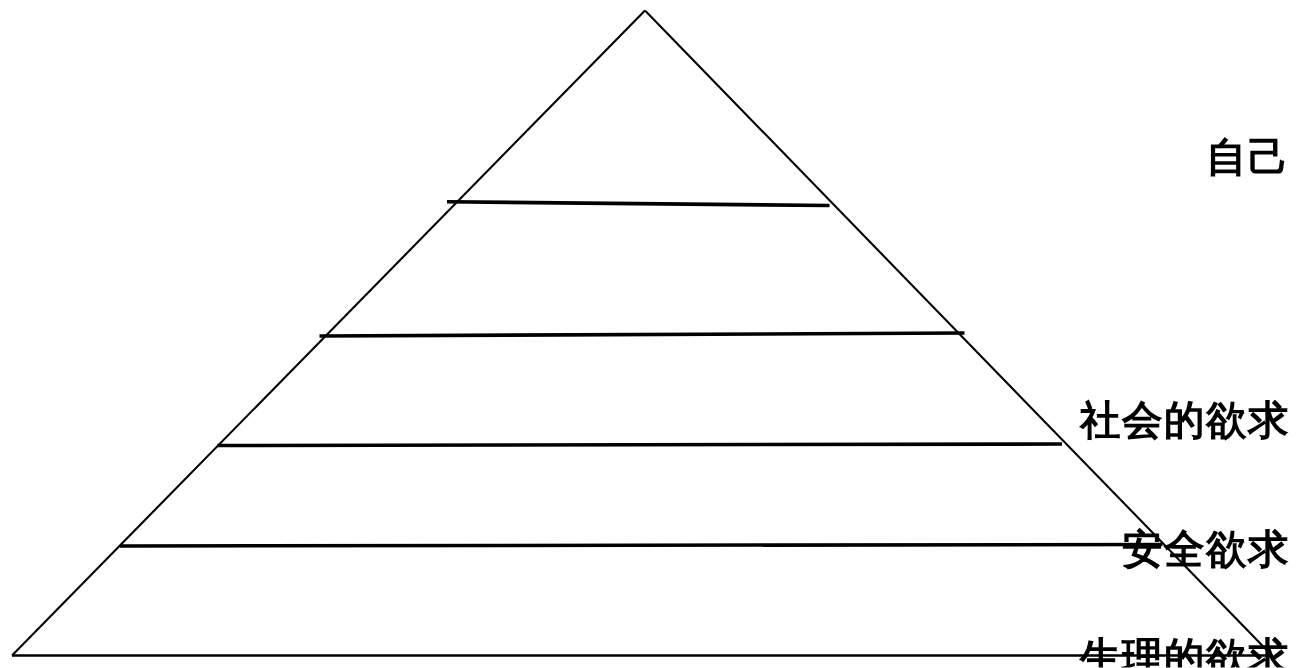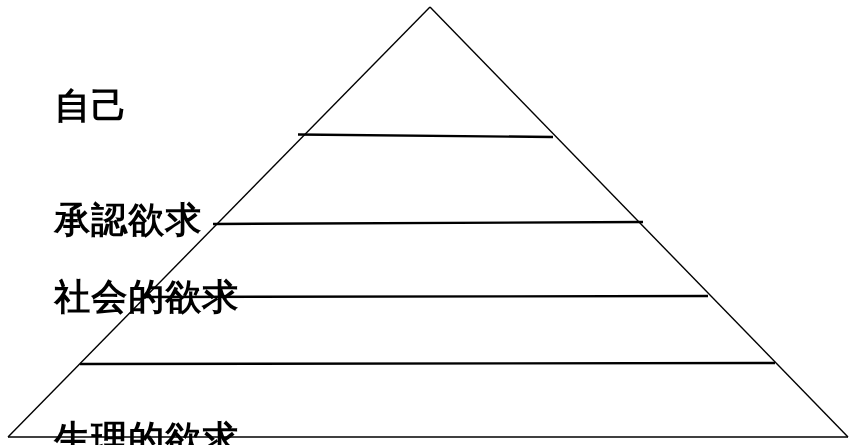--- a/index.html
+++ b/index.html
@@ -32,31 +32,31 @@
     stroke: var(--line-color);
     stroke-linecap: butt;
   }
   .edge  { stroke-width: 1.4; }
   .base  { stroke-width: 1.6; }
   .split { stroke-width: 2.4; }
   .lvl {
     position: absolute;
     left: 0;
     width: 860px;
-    text-align: left;
+    text-align: right;
     color: var(--text-color);
     font-weight: bold;
-    font-size: 36px;
+    font-size: 27px;
     line-height: 35px;
     letter-spacing: 1px;
     white-space: pre;
   }
   .lvl-1 { top: 53px;  }  
   .lvl-2 { top: 167px; }
-  .lvl-3 { top: 244px; }
+  .lvl-3 { top: 228px; }
   .lvl-4 { top: 314px; }
   .lvl-5 { top: 386px; }
 </style>
 </head>
 <body>
 
 <div class="stage">
 
   <svg class="pyramid-svg" viewBox="0 0 864 445" xmlns="http://www.w3.org/2000/svg">
 
@@ -67,26 +67,26 @@
     <line class="split" x1="298" y1="134.5" x2="553" y2="137"></line>
     <line class="split" x1="213" y1="224" x2="643" y2="222"></line>
     <line class="split" x1="145" y1="297" x2="708" y2="296"></line>
     <line class="split" x1="80" y1="364" x2="775" y2="363"></line>
   </svg>
 
   <div class="lvl lvl-1">
     <span>自己</span><br>
   </div>
 
-  <div class="lvl lvl-2">
-    <span>承認欲求</span>
-  </div>
 
   <div class="lvl lvl-3">
     <span>社会的欲求</span>
   </div>
 
+  <div class="lvl lvl-4">
+    <span>安全欲求</span>
+  </div>
 
   <div class="lvl lvl-5">
     <span>生理的欲求</span>
   </div>
 
 </div>
 
 </body></html>

